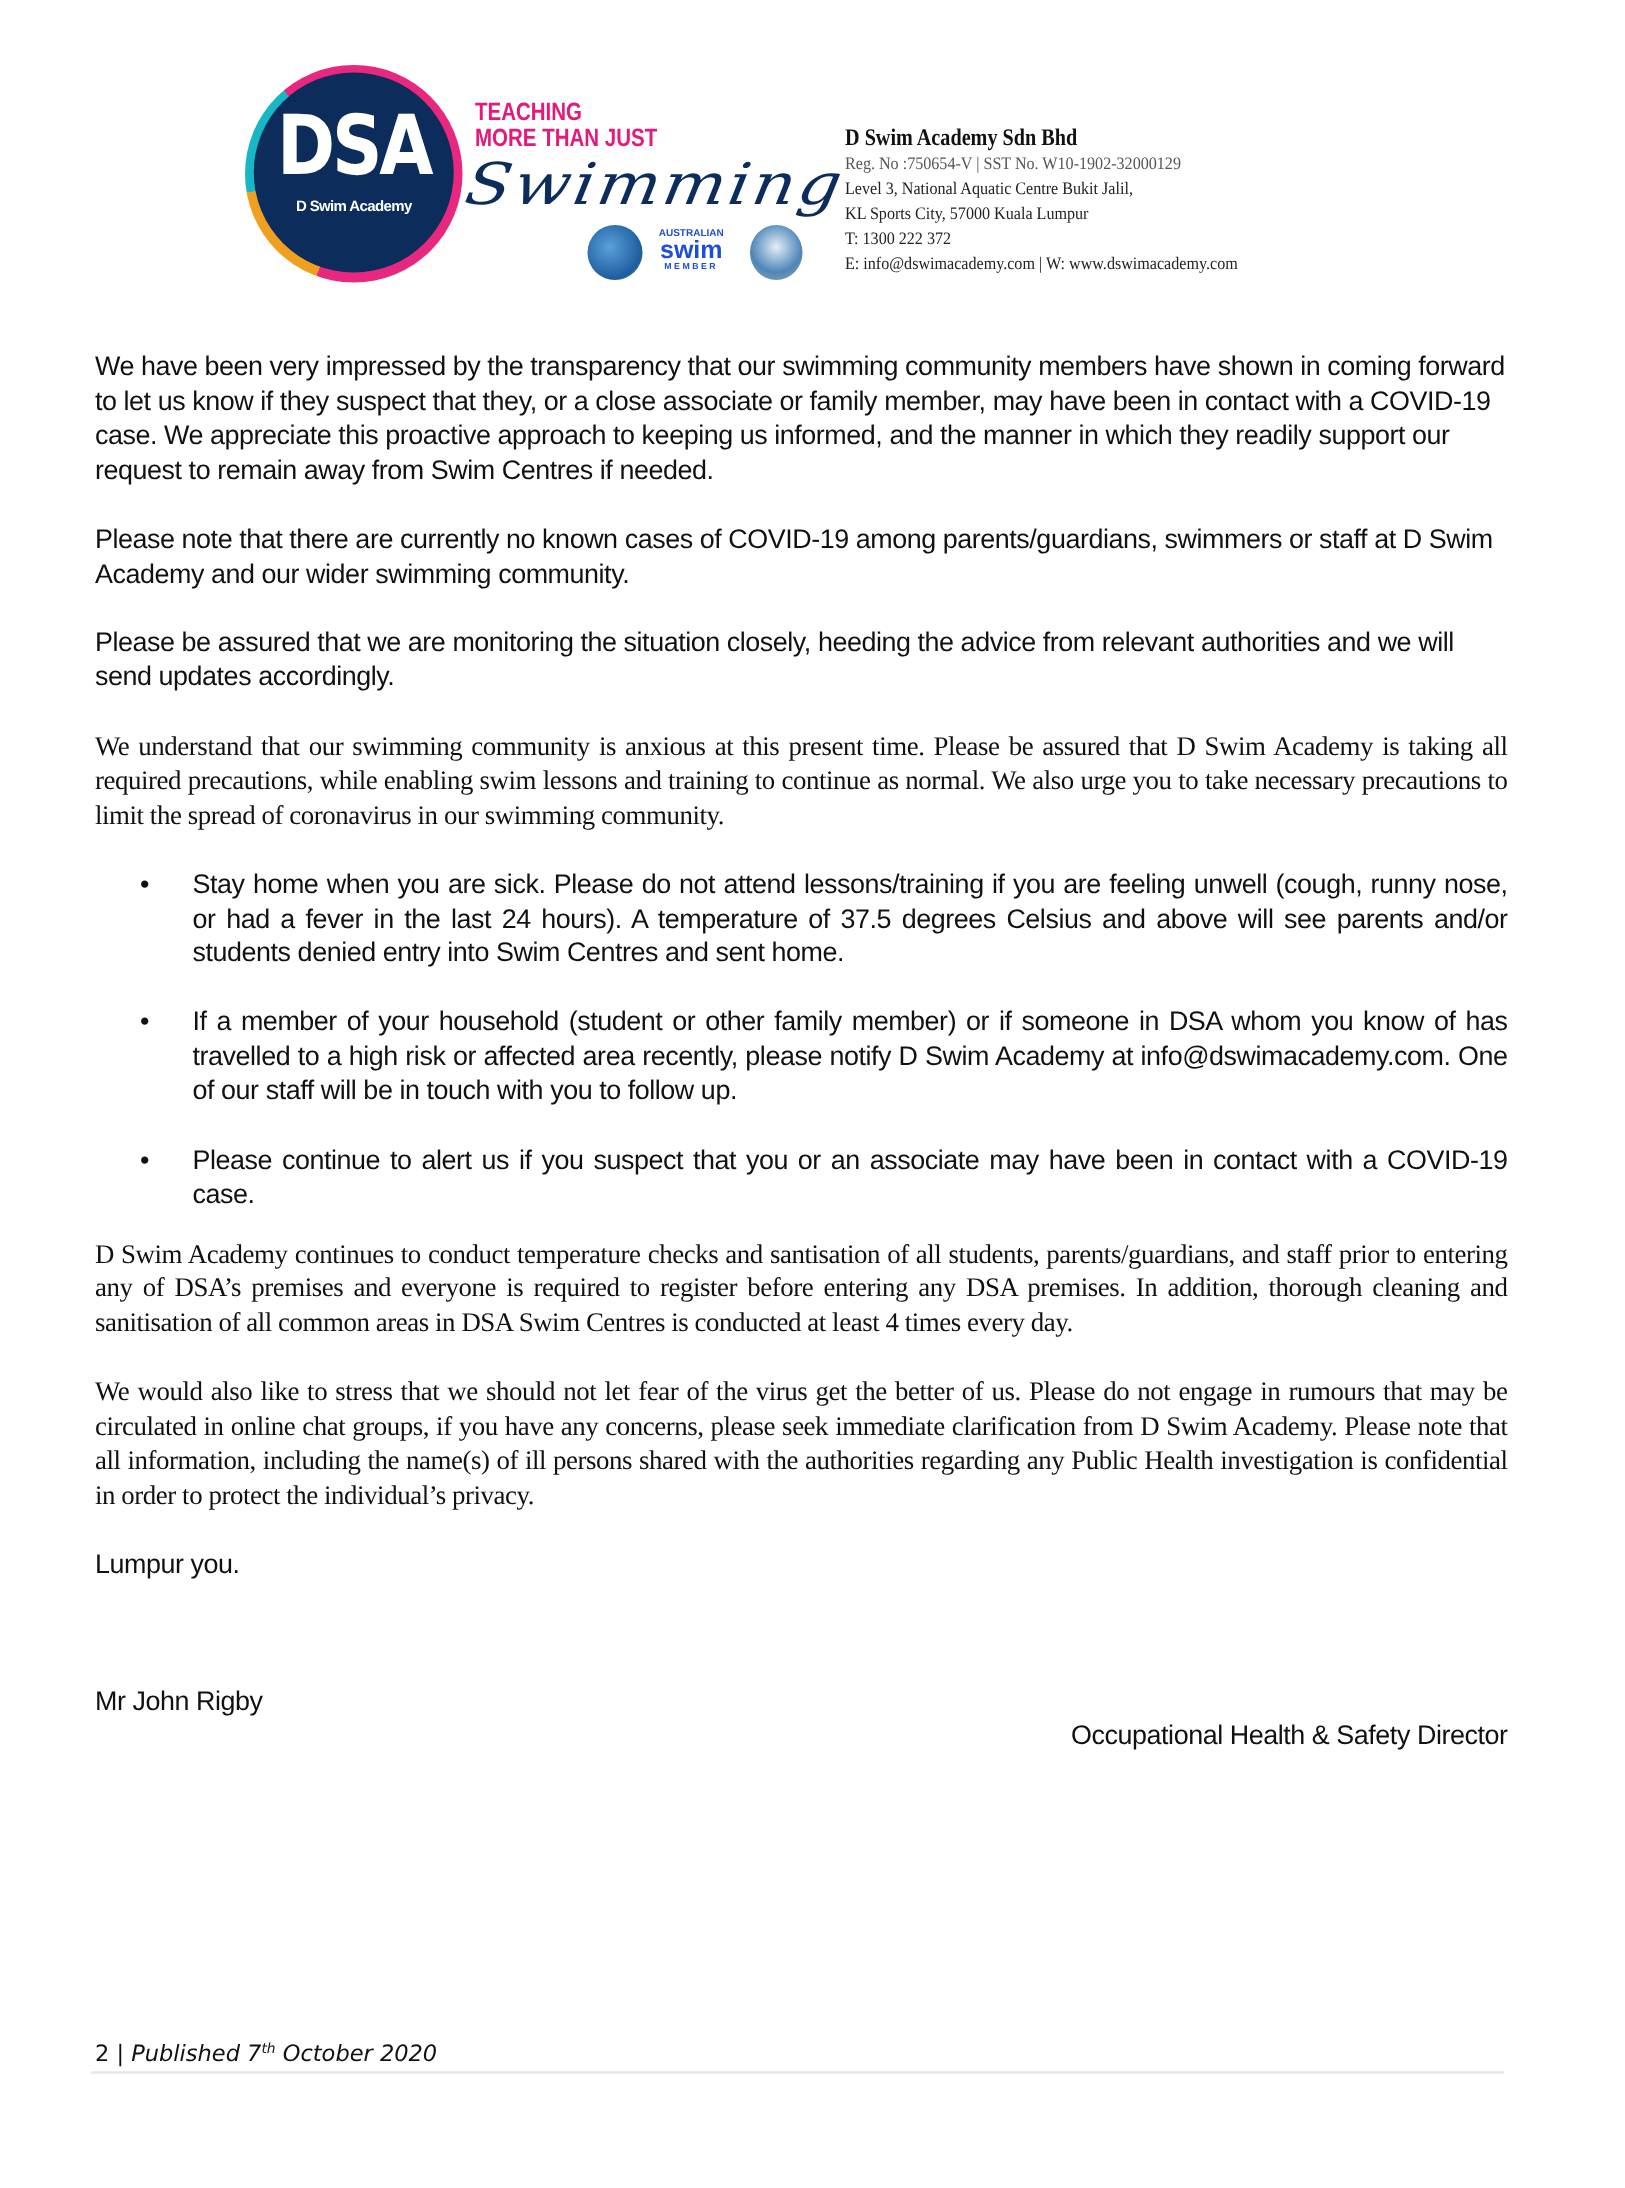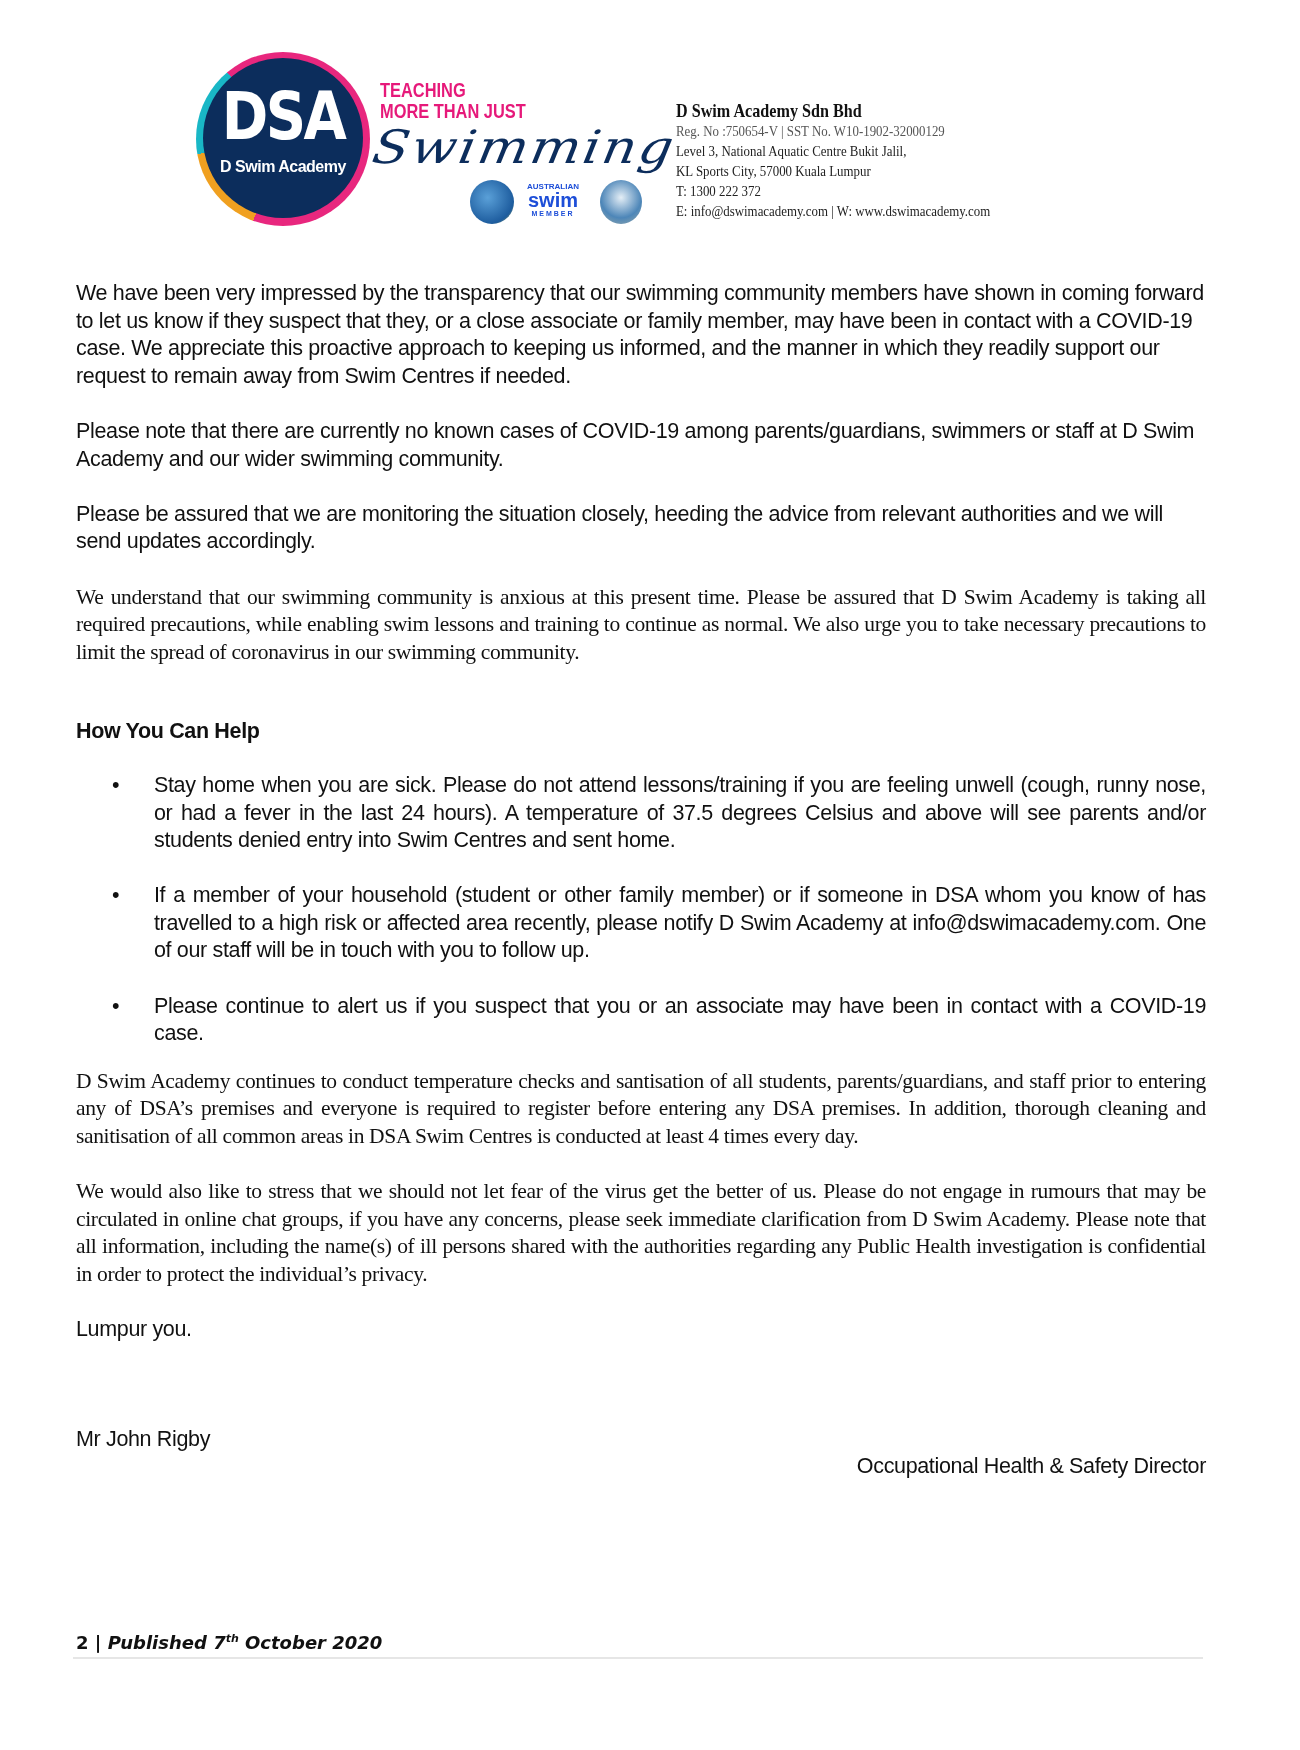--- a/index.html
+++ b/index.html
@@ -4,21 +4,21 @@
 <style>
   html, body { margin: 0; padding: 0; background: #ffffff; }
   body { width: 1300px; height: 1750px; position: relative; overflow: hidden; font-family: "Liberation Sans", sans-serif; color: #111; }
   .abs { position: absolute; }
 
   
   .logo-ring { left: 196px; top: 52px; width: 174px; height: 174px; border-radius: 50%;
     background: conic-gradient(#e8277e 0deg 200deg, #f0a020 200deg 260deg, #19b7c6 260deg 320deg, #e8277e 320deg 360deg); }
   .logo-disc { left: 203px; top: 58px; width: 160px; height: 160px; border-radius: 50%; background: #0c2d5c; }
   .logo-dsa { left: 203px; top: 82px; width: 160px; text-align: center; color: #fff; font-family: "DejaVu Sans", sans-serif; font-weight: bold; font-size: 66px; letter-spacing: -3px; line-height: 70px; transform: scaleX(0.85); }
-  .logo-sub { left: 203px; top: 158px; width: 160px; text-align: center; color: #fff; font-family: "Liberation Sans", sans-serif; font-weight: bold; font-size: 16px; letter-spacing: -0.5px; }
+  .logo-sub { left: 203px; top: 158px; width: 160px; text-align: center; color: #fff; font-family: "Liberation Sans", sans-serif; font-weight: bold; font-size: 12px; letter-spacing: -0.5px; }
   .tagline { left: 380px; top: 80px; color: #e6197a; font-family: "Liberation Sans", sans-serif; font-weight: bold; font-size: 20px; line-height: 21px; transform: scaleX(0.82); transform-origin: left top; }
   .script { left: 378px; top: 120px; color: #0c2d5c; font-family: "DejaVu Serif", serif; font-style: italic; font-size: 46px; letter-spacing: 2px; transform: skewX(-10deg) scaleX(1.15); transform-origin: left top; }
   .badge { border-radius: 50%; }
   .badge1 { left: 470px; top: 180px; width: 44px; height: 44px; background: radial-gradient(circle at 40% 40%, #5aa0d8, #1d5c9e 70%, #c8b933 100%); }
   .badge2 { left: 527px; top: 182px; width: 52px; height: 42px; text-align: center; color: #1d4ed8; }
   .badge2 .b2a { font-size: 8px; font-weight: bold; line-height: 9px; display: block; }
   .badge2 .b2b { font-size: 20px; font-weight: bold; line-height: 18px; display: block; }
   .badge2 .b2c { font-size: 7px; font-weight: bold; letter-spacing: 2px; line-height: 9px; display: block; }
   .badge3 { left: 600px; top: 180px; width: 42px; height: 44px; background: radial-gradient(circle at 50% 40%, #e4eef6, #4d86b8 60%, #9aa 100%); }
 
@@ -31,21 +31,21 @@
   .body { left: 76px; width: 1130px; top: 280px; font-size: 21.5px; line-height: 27.6px; letter-spacing: -0.35px; }
   .body p { margin: 0 0 27.6px 0; text-align: left; }
   .body p.just { text-align: justify; font-family: Liberation Serif, serif; }
   .heading { font-weight: bold; margin: 52px 0 26px 0 !important; }
   .bullets { margin: 0; padding: 0; list-style: none; }
   .bullets li { position: relative; padding-left: 78px; margin: 0 0 27.6px 0; text-align: justify; }
   .bullets li .dot { position: absolute; left: 36px; top: 0; }
   .thanks { margin-top: 27px !important; }
   .sign { margin-top: 82px !important; }
 
-  .footer { left: 76px; top: 1632px; font-family: "DejaVu Sans", sans-serif; font-size: 18px; color: #111; font-weight: bold; }
+  .footer { left: 76px; top: 1632px; font-family: "DejaVu Sans", sans-serif; font-size: 18px; color: #111; }
   .footer i { font-style: italic; }
   .footer sup { font-size: 11px; }
   .footer-line { left: 73px; top: 1657px; width: 1130px; height: 2px; background: #e6e6e6; }
 </style>
 </head>
 <body>
 
 <div class="abs logo-ring"></div>
 <div class="abs logo-disc"></div>
 <div class="abs logo-dsa">DSA</div>
@@ -73,21 +73,20 @@
   <span class="ln">T: 1300 222 372</span>
   <span class="ln">E: info@dswimacademy.com  |  W: www.dswimacademy.com</span>
 </div>
 
 <div class="abs body">
   <p>We have been very impressed by the transparency that our swimming community members have shown in coming forward to let us know if they suspect that they, or a close associate or family member, may have been in contact with a COVID-19 case. We appreciate this proactive approach to keeping us informed, and the manner in which they readily support our request to remain away from Swim Centres if needed.</p>
   <p>Please note that there are currently no known cases of COVID-19 among parents/guardians, swimmers or staff at D Swim Academy and our wider swimming community.</p>
   <p>Please be assured that we are monitoring the situation closely, heeding the advice from relevant authorities and we will send updates accordingly.</p>
   <p class="just">We understand that our swimming community is anxious at this present time. Please be assured that D Swim Academy is taking all required precautions, while enabling swim lessons and training to continue as normal. We also urge you to take necessary precautions to limit the spread of coronavirus in our swimming community.</p>
 
-  <p class="heading">How You Can Help</p>
 
   <ul class="bullets">
     <li>
       <span class="dot">•</span>
       <span>Stay home when you are sick. Please do not attend lessons/training if you are feeling unwell (cough, runny nose, or had a fever in the last 24 hours). A temperature of 37.5 degrees Celsius and above will see parents and/or students denied entry into Swim Centres and sent home.</span>
     </li>
     <li>
       <span class="dot">•</span>
       <span>If a member of your household (student or other family member) or if someone in DSA whom you know of has travelled to a high risk or affected area recently, please notify D Swim Academy at info@dswimacademy.com. One of our staff will be in touch with you to follow up.</span>
     </li>

